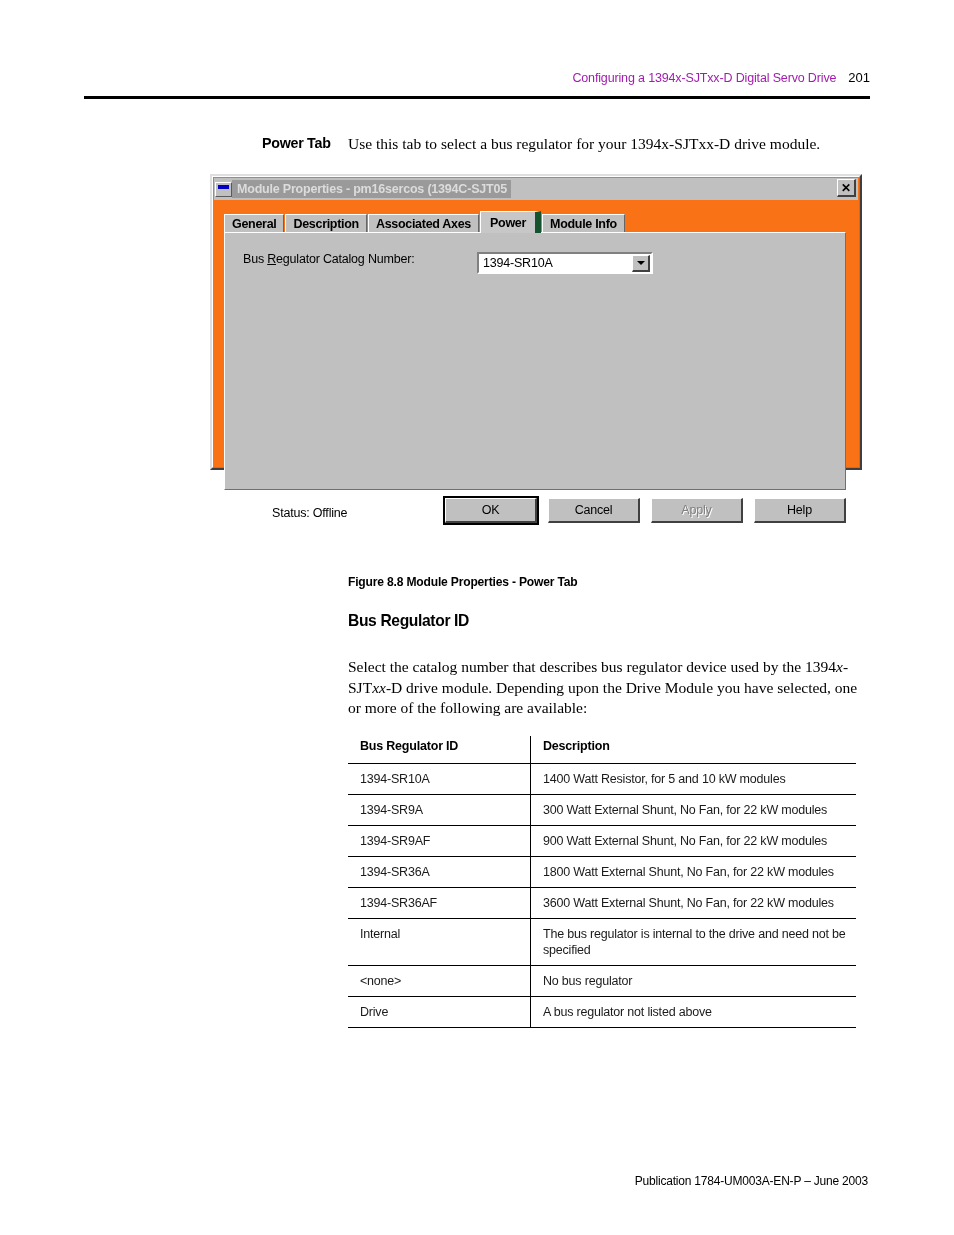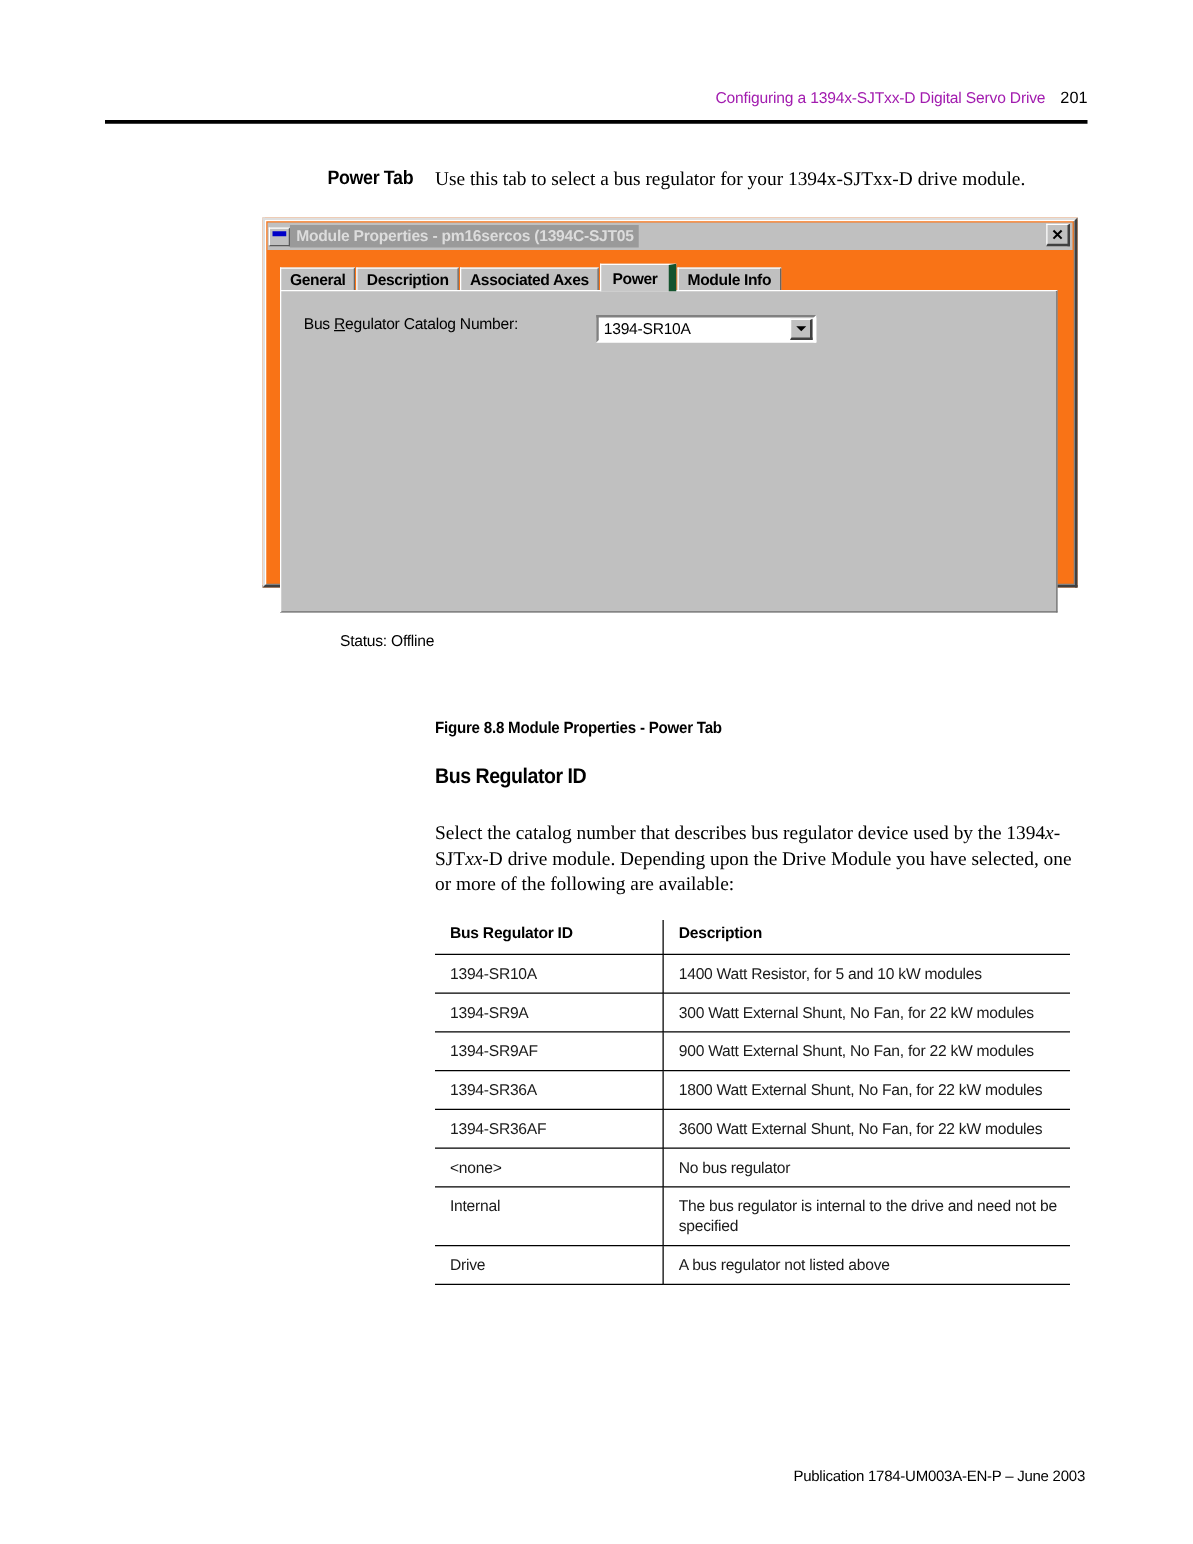--- a/index.html
+++ b/index.html
@@ -429,20 +429,26 @@
         <span class="combo-value">1394-SR10A</span>
         <span class="combo-arrow">
             <i></i>
           </span>
       </div>
     </div>
   </div>
 
   <div class="statusbar">Status:  Offline</div>
 
+  <div class="btn-row">
+    <div class="btn default">OK</div>
+    <div class="btn">Cancel</div>
+    <div class="btn disabled">Apply</div>
+    <div class="btn">Help</div>
+  </div>
 </div>
 
 <div class="figure-caption">Figure 8.8 Module Properties - Power Tab</div>
 
 <div class="subheading">Bus Regulator ID</div>
 
 <div class="body-para">
   <span>Select the catalog number that describes bus regulator device used by the</span>
   <span>1394</span><span class="ital">x</span><span>-SJT</span><span class="ital">xx</span><span>-D drive module. Depending upon the Drive Module you have</span>
   <span>selected, one or more of the following are available:</span>
@@ -470,27 +476,27 @@
     </tr>
     <tr>
       <td class="col-id">1394-SR36A</td>
       <td>1800 Watt External Shunt, No Fan, for 22 kW modules</td>
     </tr>
     <tr>
       <td class="col-id">1394-SR36AF</td>
       <td>3600 Watt External Shunt, No Fan, for 22 kW modules</td>
     </tr>
     <tr>
+      <td class="col-id">Internal</td>
+      <td>The bus regulator is internal to the drive and need not be specified</td>
+    </tr>
+    <tr>
       <td class="col-id">&lt;none&gt;</td>
       <td>No bus regulator</td>
     </tr>
     <tr>
-      <td class="col-id">Internal</td>
-      <td>The bus regulator is internal to the drive and need not be specified</td>
-    </tr>
-    <tr>
       <td class="col-id">Drive</td>
       <td>A bus regulator not listed above</td>
     </tr>
   </tbody>
 </table>
 
 <div class="page-footer">Publication 1784-UM003A-EN-P – June 2003</div>
 
 </body></html>

